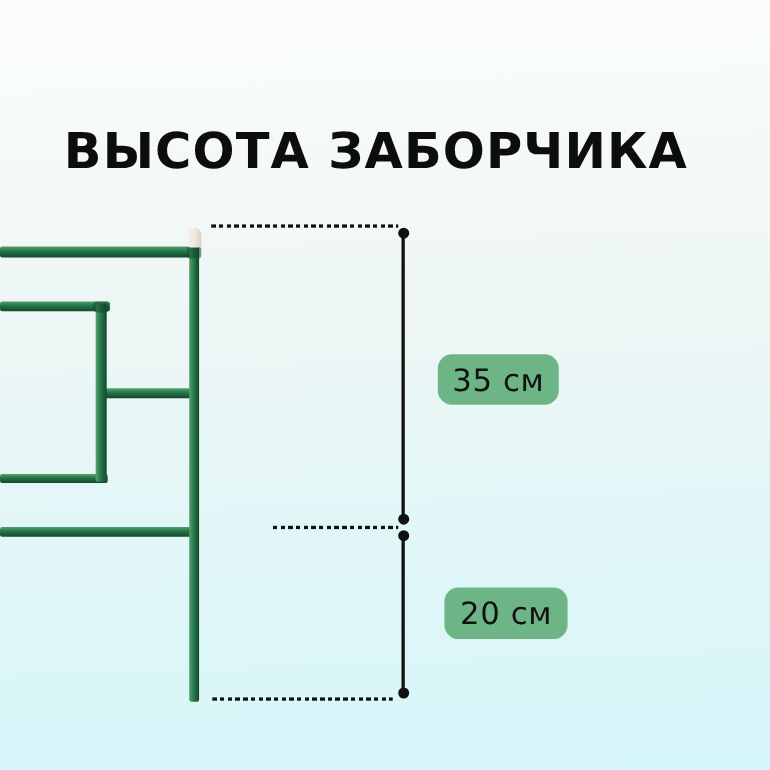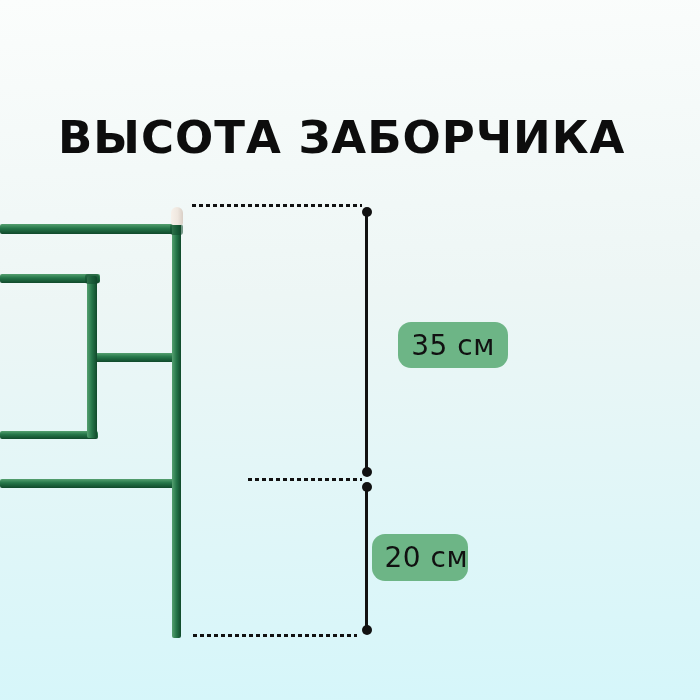--- a/index.html
+++ b/index.html
@@ -83,18 +83,18 @@
     <div class="dot" style="left:362px;top:207px;"></div>
     <div class="dot" style="left:362px;top:467px;"></div>
 
     <div class="meas-line" style="left:365px;top:487px;height:143px;"></div>
     <div class="dot" style="left:362px;top:482px;"></div>
     <div class="dot" style="left:362px;top:625px;"></div>
 
     <div class="badge" style="left:398px;top:322px;width:110px;height:46px;">
       <span>35 см</span>
     </div>
-    <div class="badge" style="left:372px;top:534px;width:96px;height:47px;justify-content:flex-end;">
+    <div class="badge" style="left:404px;top:534px;width:112px;height:47px;">
       <span>20 см</span>
     </div>
   </div>
 
 </div>
 
 </body></html>

